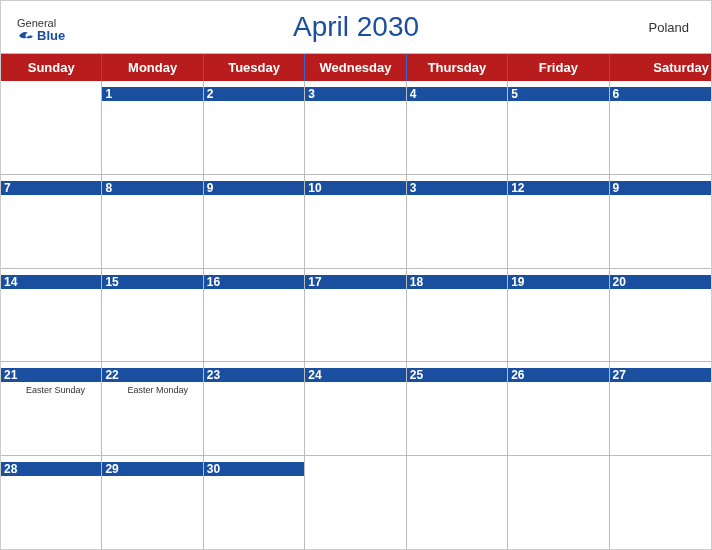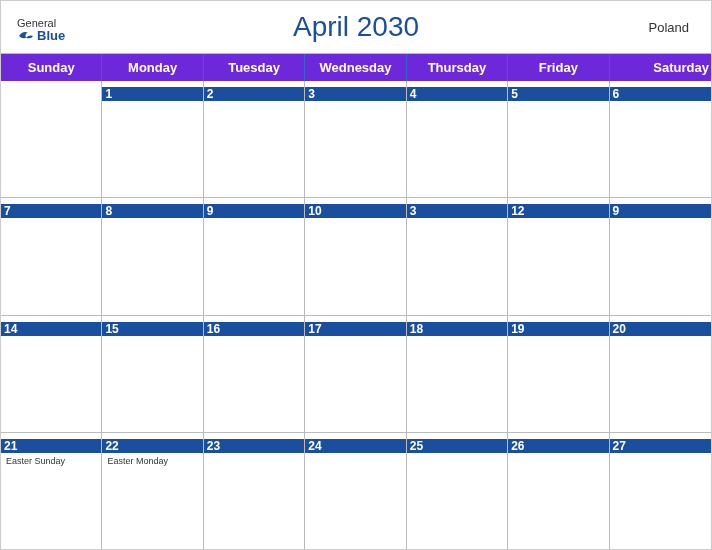--- a/index.html
+++ b/index.html
@@ -69,21 +69,21 @@
     }
     .calendar-grid {
       flex: 1;
       display: flex;
       flex-direction: column;
       border-top: 1px solid #bbb;
     }
     .day-headers {
       display: grid;
       grid-template-columns: repeat(7, 1fr);
-      background: #6d28d9;
+      background: #b91c1c;
     }
     .day-header {
       color: #fff;
       text-align: center;
       font-size: 13px;
       font-weight: bold;
       padding: 6px 2px;
       border-right: 1px solid #3366cc;
     }
     .day-header:last-child {
@@ -114,20 +114,21 @@
       border-right: none;
     }
     .day-cell.empty {
       background: #fff;
     }
     .holiday-label {
       font-size: 9px;
       color: #333;
       margin-top: 2px;
       display: block;
+      margin-left: 20px;
     }
     .cell-number-blue {
       background: #1a4fa0;
       color: #fff;
       font-size: 12px;
       font-weight: bold;
       display: inline-block;
       padding: 0 3px;
       margin: -3px -5px 0 -5px;
       width: calc(100% + 10px);
@@ -256,16 +257,31 @@
           <span class="cell-number-blue">25</span>
         </div>
         <div class="day-cell">
           <span class="cell-number-blue">26</span>
         </div>
         <div class="day-cell">
           <span class="cell-number-blue">27</span>
         </div>
       </div>
 
+      <div class="week-row">
+        <div class="day-cell">
+          <span class="cell-number-blue">28</span>
+        </div>
+        <div class="day-cell">
+          <span class="cell-number-blue">29</span>
+        </div>
+        <div class="day-cell">
+          <span class="cell-number-blue">30</span>
+        </div>
+        <div class="day-cell empty"></div>
+        <div class="day-cell empty"></div>
+        <div class="day-cell empty"></div>
+        <div class="day-cell empty"></div>
+      </div>
 
     </div>
   </div>
 </div>
 
 </body></html>

